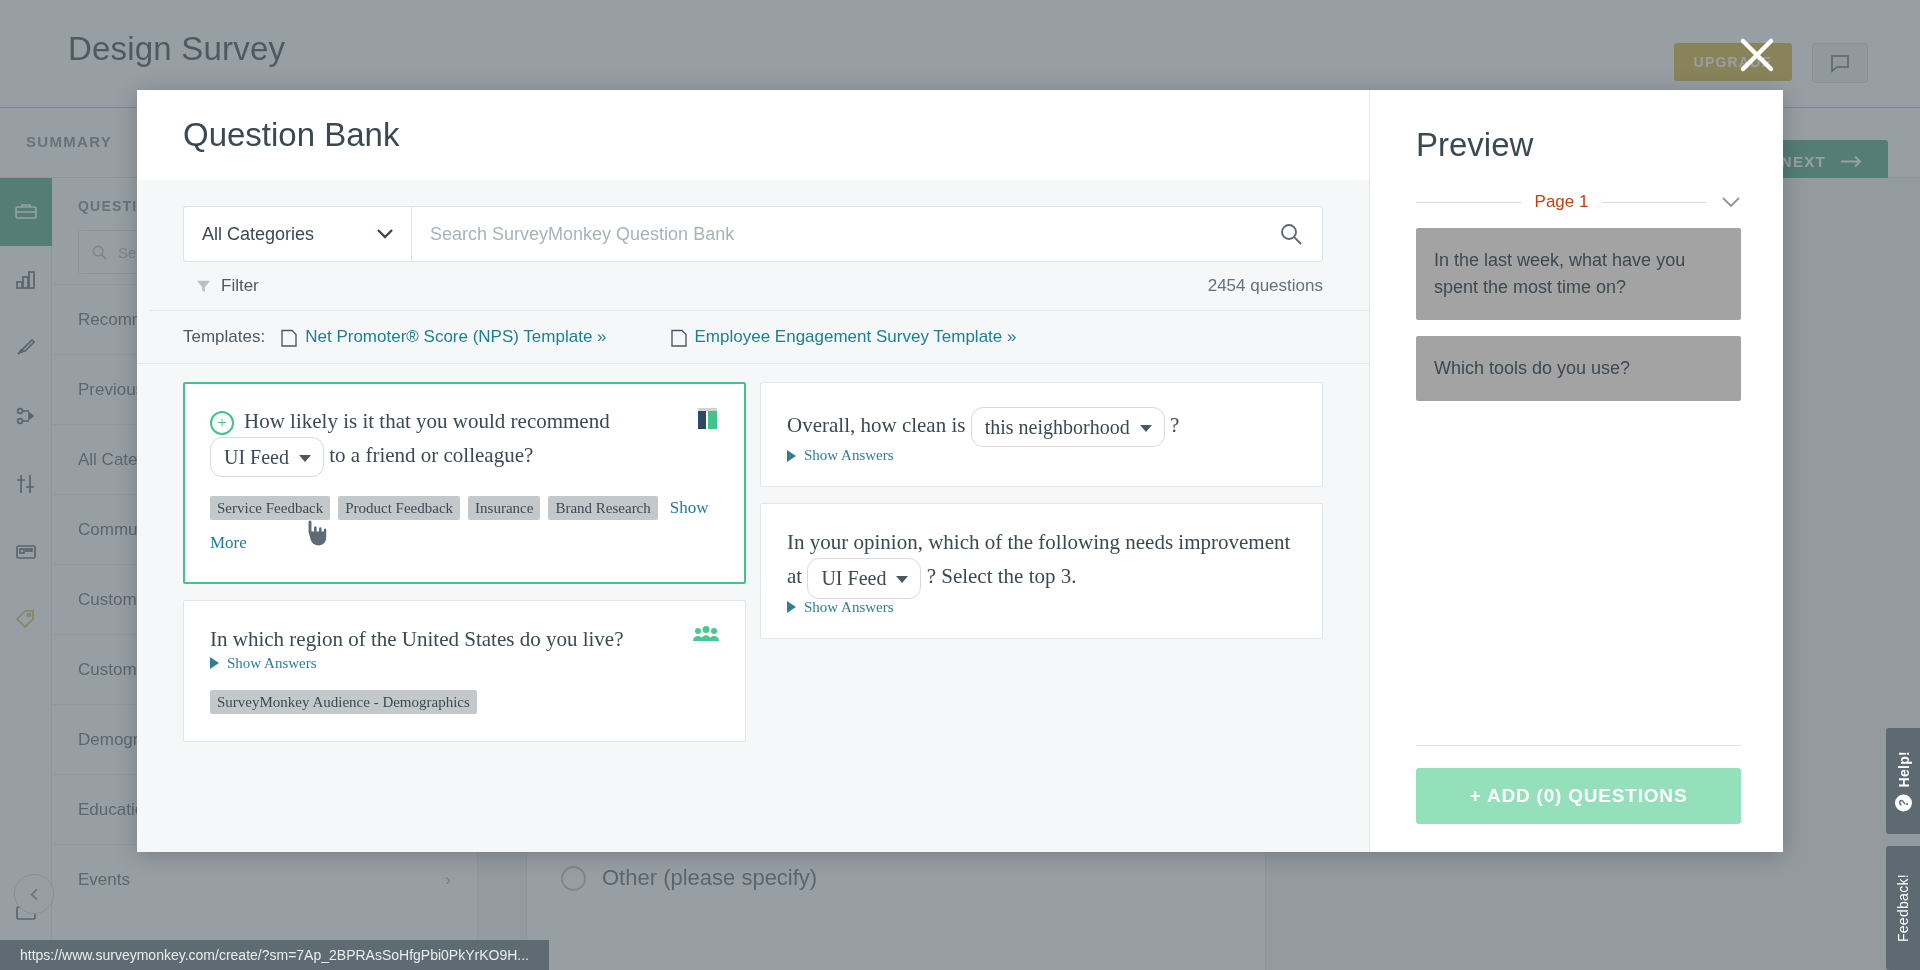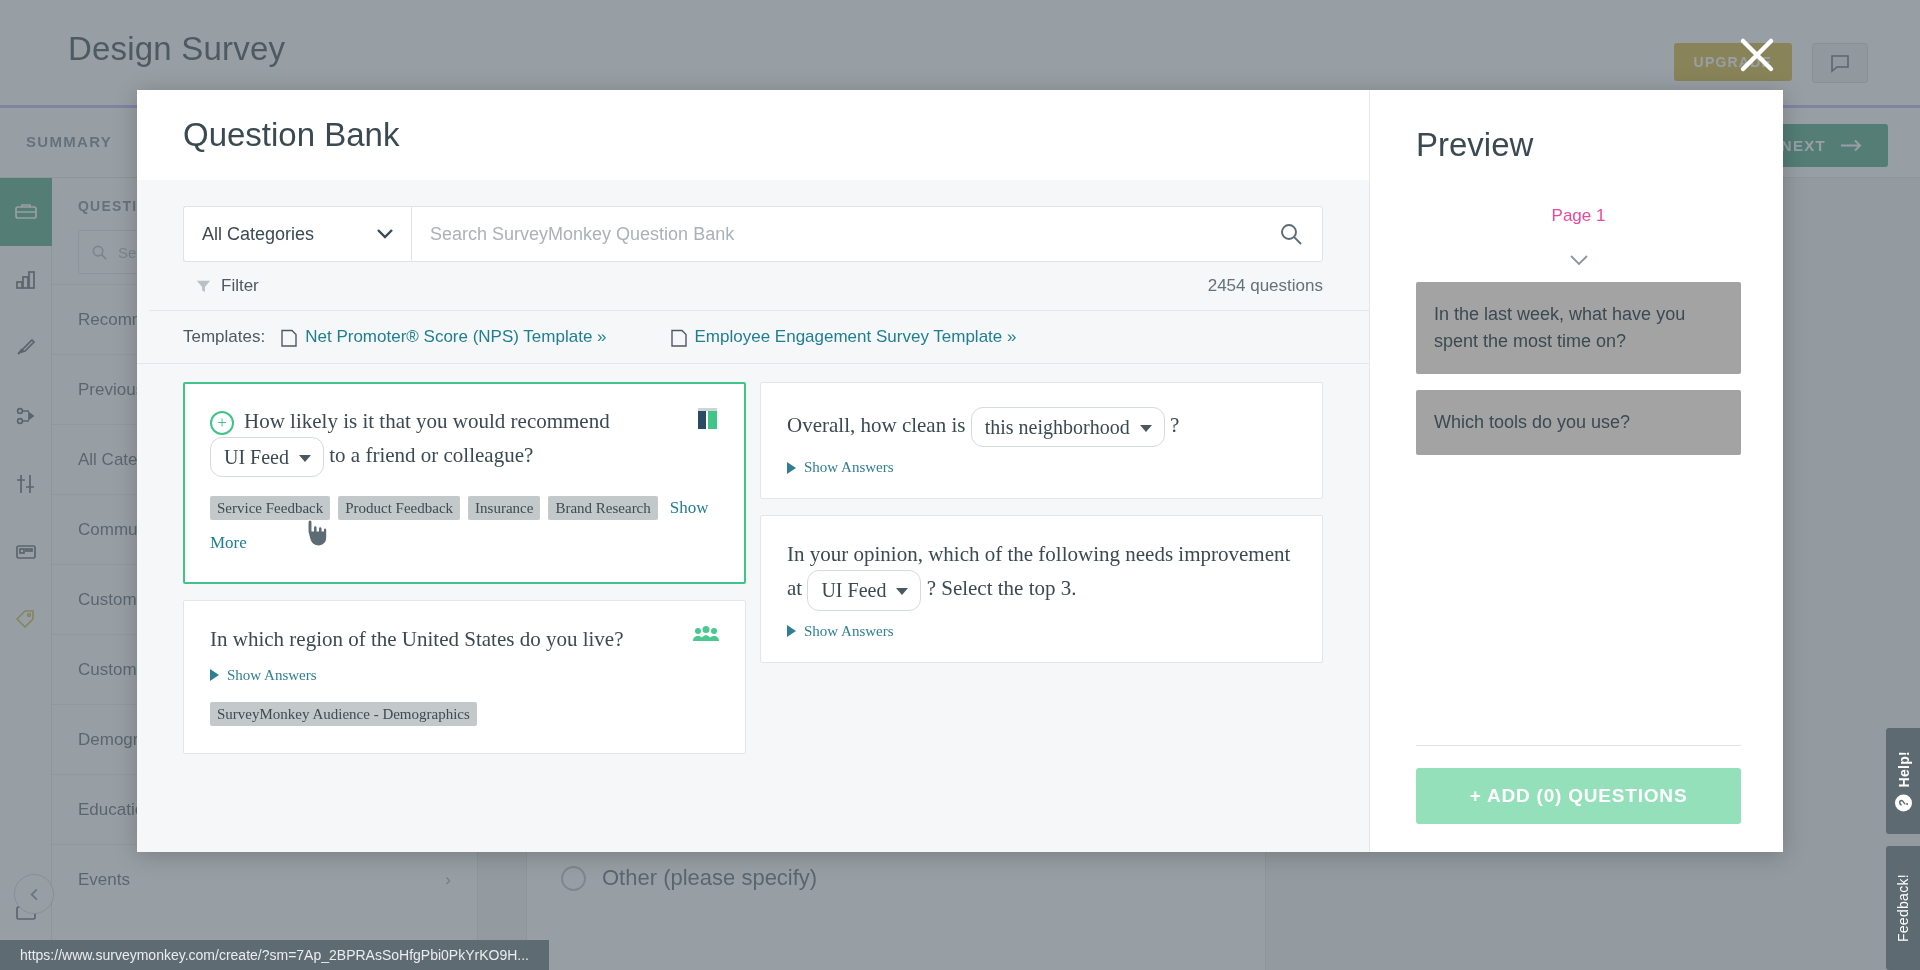--- a/index.html
+++ b/index.html
@@ -10,21 +10,21 @@
     background: #ffffff;
   }
   #root { position: relative; width: 1920px; height: 970px; }
 
   
   .bg-layer { position: absolute; inset: 0; background: #ffffff; }
   .bg-dim   { position: absolute; inset: 0; background: rgba(88,100,108,0.62); z-index: 60; }
 
   .app-header {
     position: absolute; left: 0; top: 0; width: 1920px; height: 108px;
-    background: #ffffff; border-bottom: 3px solid #c4b5fd; padding-left: 24px;
+    background: #ffffff; border-bottom: 1px solid #c4b5fd; padding-left: 24px;
   }
   .app-title {
     position: absolute; left: 68px; top: 30px;
     font-size: 33px; color: #3b4a52; font-weight: 400; letter-spacing: .2px;
   }
   .upgrade-btn {
     position: absolute; right: 128px; top: 43px;
     background: #d6b63a; color: #ffffff; font-size: 14px; font-weight: 700;
     letter-spacing: 1.2px; padding: 11px 20px; border-radius: 3px; border: none;
   }
@@ -36,21 +36,21 @@
 
   .app-tabs {
     position: absolute; left: 0; top: 108px; width: 1920px; height: 70px;
     background: #ffffff; border-bottom: 1px solid #e3e6e8;
   }
   .tab-summary {
     position: absolute; left: 26px; top: 25px;
     font-size: 15px; letter-spacing: 1.3px; font-weight: 700; color: #7b8a93;
   }
   .next-btn {
-    position: absolute; right: 32px; top: 16px;
+    position: absolute; right: 32px; top: 32px;
     background: #4aa785; color: #fff; font-size: 15px; font-weight: 700;
     letter-spacing: 1.3px; padding: 13px 26px; border-radius: 3px; border: none;
     display: flex; align-items: center; gap: 14px;
   }
 
   
   .rail {
     position: absolute; left: 0; top: 178px; width: 52px; bottom: 0;
     background: #ffffff; border-right: 1px solid #e3e6e8;
   }
@@ -192,31 +192,31 @@
     border-left: 6px solid transparent; border-right: 6px solid transparent;
     border-top: 7px solid #4a585f;
   }
   .tags { margin-top: 14px; line-height: 2.05; }
   .tag {
     background: #c3c8cb; color: #3f4b53; font-size: 15px;
     padding: 4px 7px; border-radius: 2px; margin-right: 8px; white-space: nowrap;
   }
   .show-more { color: #1f7f91; font-size: 17px; margin-left: 4px; }
   .show-answers {
-    margin-top: 12px; color: #2f7f92; font-size: 15px;
+    color: #2f7f92; font-size: 15px;
     display: flex; align-items: center; gap: 8px;
   }
   .tri { width:0; height:0; border-top:6px solid transparent; border-bottom:6px solid transparent; border-left:9px solid #2f7f92; }
   .cardicon { float: right; margin-left: 14px; }
 
   
   .pv-title { font-size: 33px; color: #3b4a52; padding: 36px 0 0 46px; }
   .pv-page {
     display: flex; align-items: center; gap: 14px; padding: 28px 42px 0 46px;
-    color: #ec4899; font-size: 17px; flex-direction: column;
+    color: #c2410c; font-size: 17px;
   }
   .pv-line { flex: 1; height: 1px; background: #d8dcdf; }
   .pv-q {
     margin: 16px 42px 0 46px; background: #a3a3a3; color: #3b4a52;
     padding: 19px 18px; font-size: 18px; line-height: 1.5; border-radius: 2px;
   }
   .pv-footer { position: absolute; left: 46px; right: 42px; bottom: 28px; }
   .pv-div { height: 1px; background: #e0e3e5; margin-bottom: 22px; }
   .add-btn {
     width: 100%; background: #93e0bb; color: #ffffff; border: none; border-radius: 3px;

